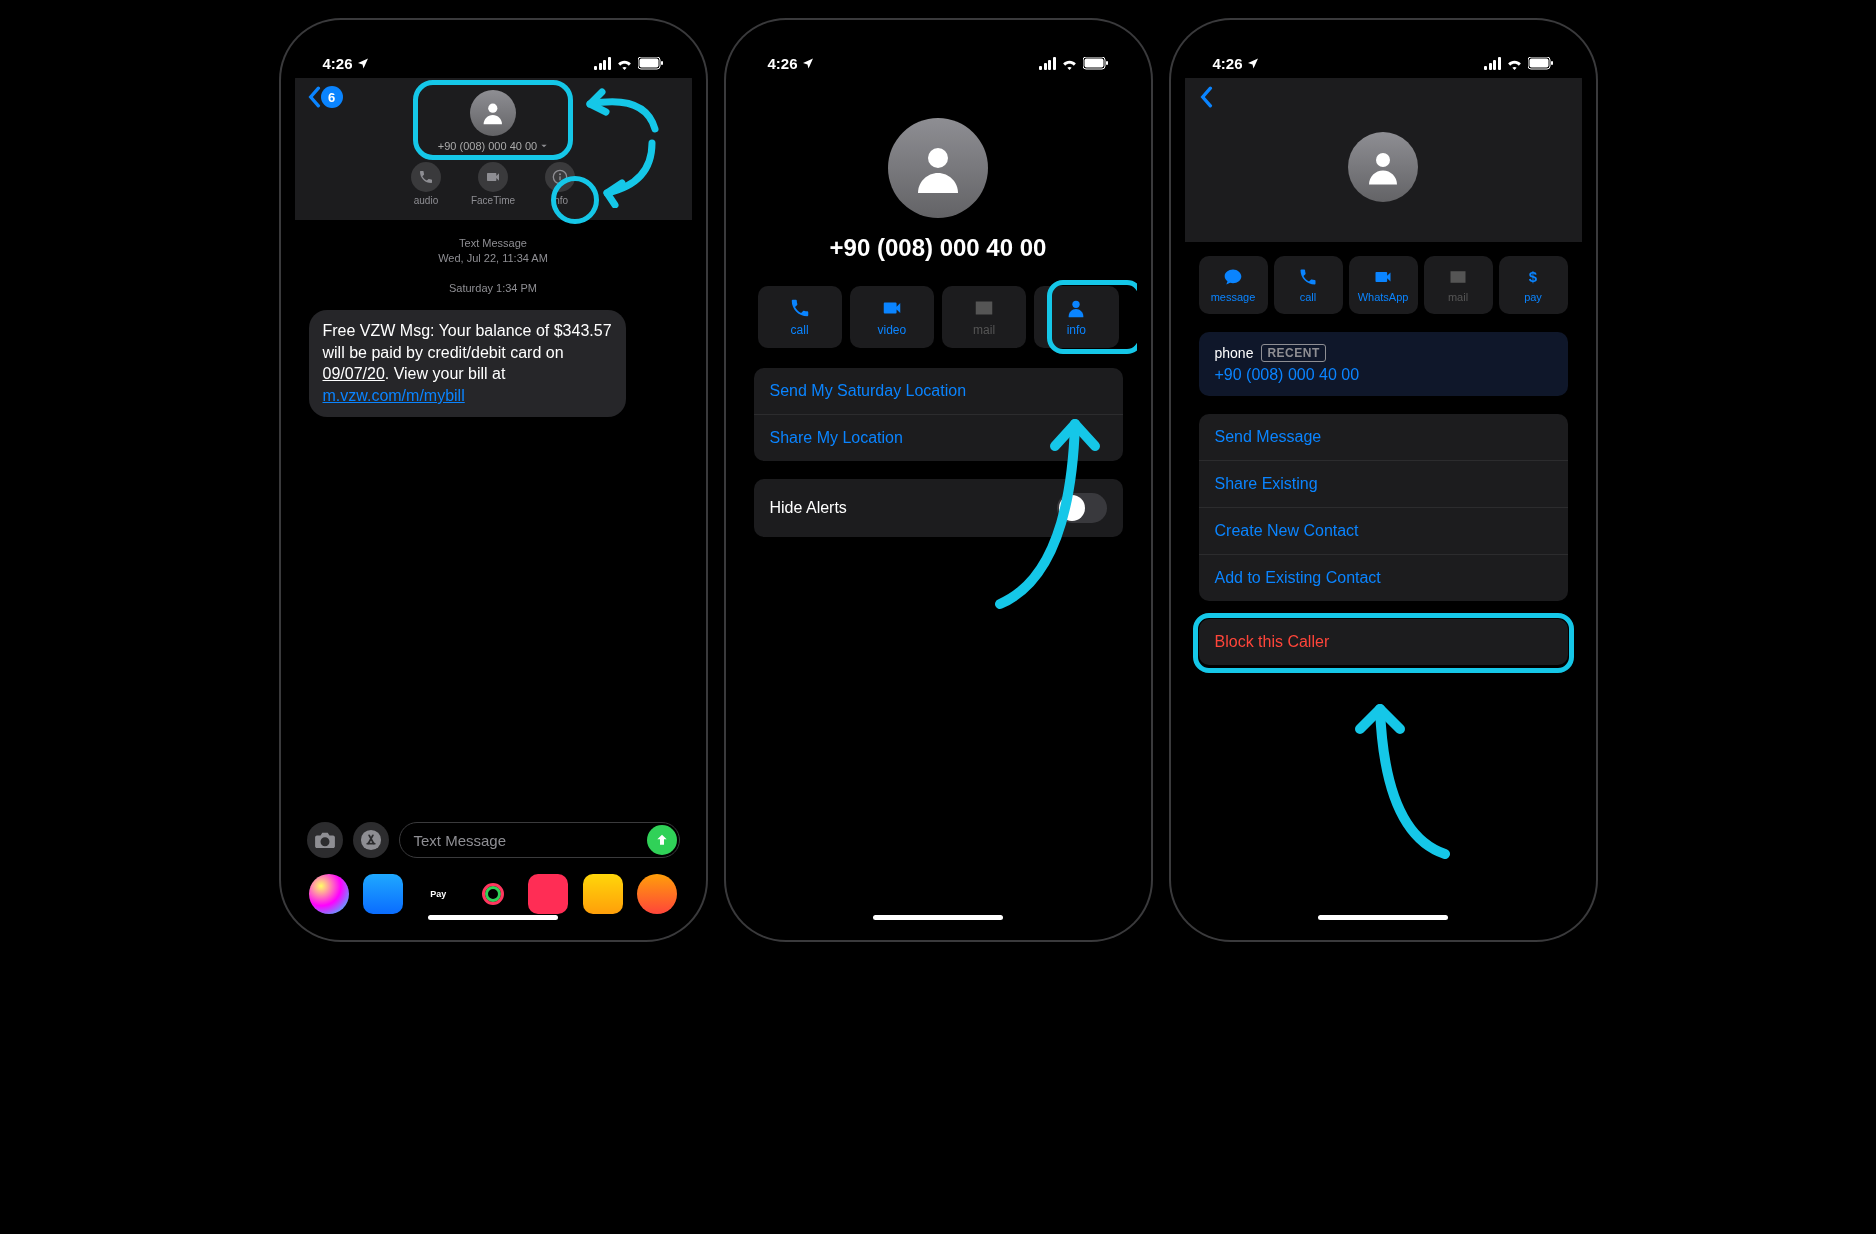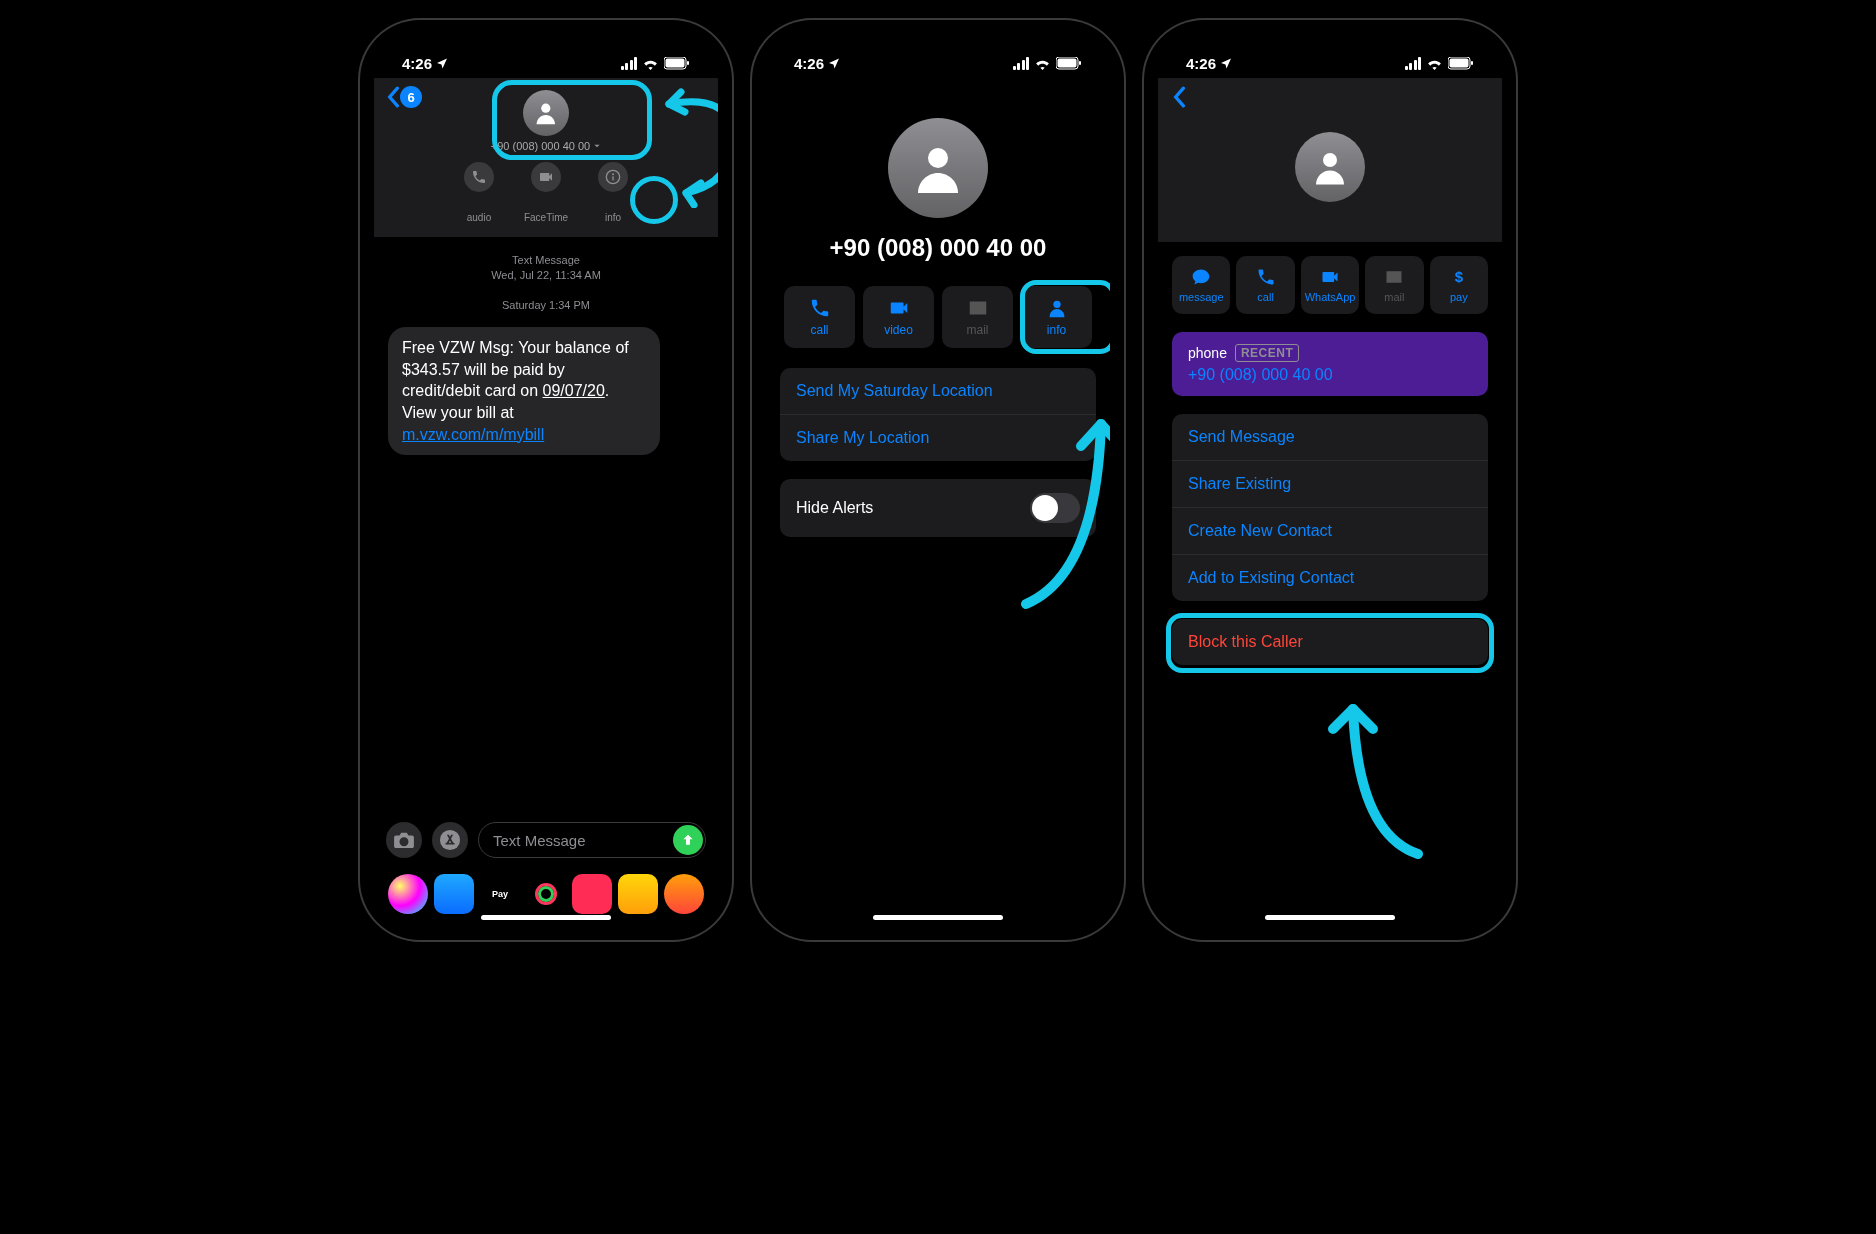--- a/index.html
+++ b/index.html
@@ -6,21 +6,21 @@
   body {
     background: #000;
     font-family: -apple-system, BlinkMacSystemFont, "Helvetica Neue", sans-serif;
     display: flex;
     justify-content: center;
     align-items: flex-start;
     padding: 20px;
     gap: 20px;
   }
   .phone {
-    width: 372px;
+    width: 425px;
     height: 920px;
     background: #000;
     border-radius: 60px;
     padding: 14px;
     position: relative;
     box-shadow: 0 0 0 2px #3a3a3c;
   }
   .screen {
     width: 100%;
     height: 100%;
@@ -89,21 +89,21 @@
     margin-top:4px;
   }
   .avatar-sm svg, .avatar-lg svg { width:60%; height:60%; fill:#fff; }
   .contact-name-sm {
     font-size:11px; color:#aaa; margin-top:4px; display:flex; align-items:center; gap:3px;
   }
   .action-row-sm {
     display:flex; gap:30px; margin-top:10px; justify-content:center;
   }
   .action-sm {
-    display:flex; flex-direction:column; align-items:center; gap:20px;
+    display:flex; flex-direction:column; align-items:center; gap:3px;
   }
   .action-sm .circ {
     width:30px; height:30px; border-radius:50%; background:#3a3a3c;
     display:flex; align-items:center; justify-content:center;
   }
   .action-sm .lbl { font-size:10px; color:#8e8e93; }
   .action-sm svg { width:16px; height:16px; fill:#8e8e93; }
 
   .highlight-box {
     position:absolute; border:5px solid #15c7e8; border-radius:20px; pointer-events:none;
@@ -208,21 +208,21 @@
   }
   .toggle::after {
     content:''; position:absolute; top:2px; left:2px; width:26px; height:26px;
     background:#fff; border-radius:50%;
   }
 
   .s3-back {
     padding:8px 14px; color:#0a84ff; font-size:24px;
   }
   .phone-section {
-    margin:0 14px 18px; background:#4c1d95; border-radius:10px; padding:12px 16px;
+    margin:0 14px 18px; background:#0f172a; border-radius:10px; padding:12px 16px;
   }
   .phone-label-row { display:flex; align-items:center; gap:8px; }
   .phone-label { font-size:14px; color:#fff; }
   .recent-badge {
     font-size:12px; font-weight:700; padding:1px 5px; border:1px solid #8e8e93;
     border-radius:3px; color:#8e8e93; letter-spacing:0.5px;
   }
   .phone-value { color:#0a84ff; font-size:16px; margin-top:4px; }
 
   .arrow-svg { position:absolute; pointer-events:none; }

